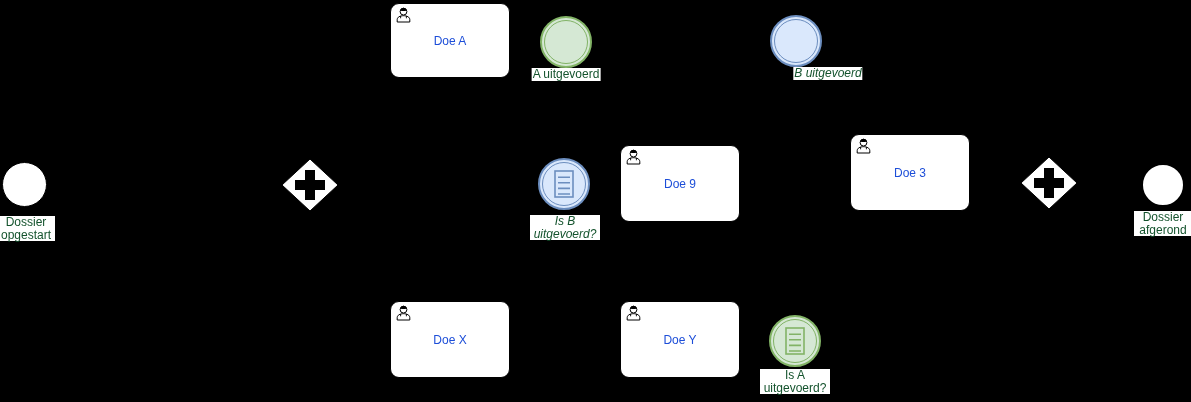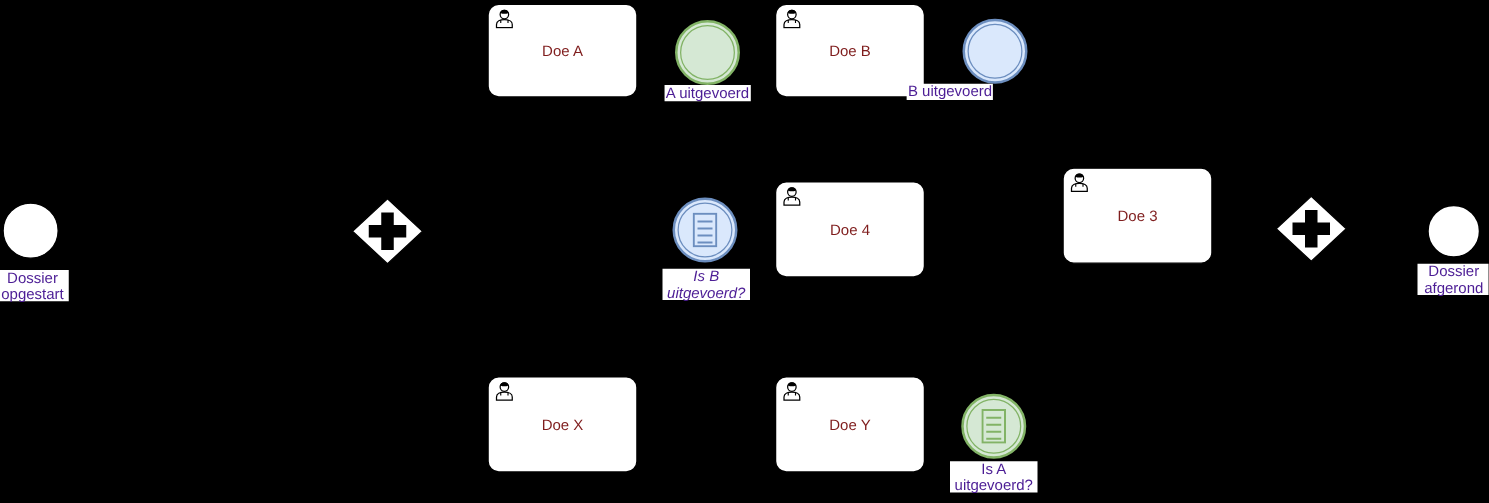--- a/index.html
+++ b/index.html
@@ -7,41 +7,41 @@
     position:relative;width:1191px;height:402px;background:#000;
     font-family:"Liberation Sans",sans-serif;overflow:hidden;
   }
   
   .task{
     position:absolute;width:120px;height:77px;box-sizing:border-box;
     background:#fff;border:1.5px solid #000;border-radius:9px;
     display:flex;align-items:center;justify-content:center;
   }
   .task .user-icon{position:absolute;top:3px;left:4px;width:17px;height:16px;}
-  .task-label{font-size:12px;color:#7f1d1d;text-align:center;}
+  .task-label{font-size:12px;color:#1d4ed8;text-align:center;}
   
   .event-circle{position:absolute;border-radius:50%;background:#fff;box-sizing:border-box;}
   .start-ev{width:45px;height:45px;border:1.5px solid #000;}
   .end-ev{width:46px;height:46px;border:3px solid #000;}
   
   .ievent{
     position:absolute;width:52px;height:52px;border-radius:50%;box-sizing:border-box;
     display:flex;align-items:center;justify-content:center;
   }
   .ievent .ring{position:absolute;inset:2px;border-radius:50%;pointer-events:none;}
   .ev-green{background:#d5e8d4;border:2px solid #82b366;}
   .ev-green .ring{border:1px solid #82b366;}
   .ev-blue{background:#dae8fc;border:2px solid #6c8ebf;}
   .ev-blue .ring{border:1px solid #6c8ebf;}
   
   .gateway{position:absolute;width:58px;height:54px;}
   
   .lbl{
     position:absolute;transform:translateX(-50%);
-    background:#fff;color:#4c1d95;font-size:12px;line-height:12.5px;
+    background:#fff;color:#14532d;font-size:12px;line-height:12.5px;
     text-align:center;padding:0 1px;
   }
   .nowrap{white-space:nowrap;}
 </style>
 </head>
 <body>
 
 <div class="stage">
 
   <div class="event-circle start-ev" style="left:2px;top:162px;"></div>
@@ -68,36 +68,25 @@
       </svg>
     </span>
     <span class="task-label">Doe A</span>
   </div>
 
   <div class="ievent ev-green" style="left:540px;top:16px;">
     <span class="ring"></span>
   </div>
   <div class="lbl nowrap" style="left:566px;top:68px;">A uitgevoerd</div>
 
-  <div class="task" style="left:620px;top:3px;height:75px;">
-    <span class="user-icon">
-      <svg width="17" height="16" viewBox="0 0 17 16">
-        <path d="M2.2 15 v-2.4 c0-2.5 2.9-3.9 6.3-3.9 s6.3 1.4 6.3 3.9 V15 z" fill="#fff" stroke="#000" stroke-width="1"></path>
-        <circle cx="8.5" cy="4.6" r="3.4" fill="#fff" stroke="#000" stroke-width="1"></circle>
-        <path d="M5.2 3.4 a3.4 3.4 0 0 1 6.6 0 a8.5 8.5 0 0 1 -6.6 0 z" fill="#000"></path>
-        <path d="M5.6 9 v2.3 M11.4 9 v2.3" stroke="#000" stroke-width="0.9" fill="none"></path>
-      </svg>
-    </span>
-    <span class="task-label">Doe B</span>
-  </div>
 
   <div class="ievent ev-blue" style="left:770px;top:15px;">
     <span class="ring"></span>
   </div>
-  <div class="lbl nowrap" style="left:760px;top:67px;">B uitgevoerd</div>
+  <div class="lbl nowrap" style="left:828px;top:67px;font-style:italic;">B uitgevoerd</div>
 
 
 
   <div class="ievent ev-blue" style="left:538px;top:158px;">
     <span class="ring"></span>
     <span style="display:flex;">
       <svg width="20" height="28" viewBox="0 0 20 28">
         <rect x="1" y="1" width="18" height="26" fill="none" stroke="#6c8ebf" stroke-width="1.6"></rect>
         <path d="M4 7.2 h12 M4 12.8 h12 M4 18.4 h12 M4 24 h12" stroke="#6c8ebf" stroke-width="1.6" fill="none"></path>
       </svg>
@@ -107,21 +96,21 @@
 
   <div class="task" style="left:620px;top:145px;">
     <span class="user-icon">
       <svg width="17" height="16" viewBox="0 0 17 16">
         <path d="M2.2 15 v-2.4 c0-2.5 2.9-3.9 6.3-3.9 s6.3 1.4 6.3 3.9 V15 z" fill="#fff" stroke="#000" stroke-width="1"></path>
         <circle cx="8.5" cy="4.6" r="3.4" fill="#fff" stroke="#000" stroke-width="1"></circle>
         <path d="M5.2 3.4 a3.4 3.4 0 0 1 6.6 0 a8.5 8.5 0 0 1 -6.6 0 z" fill="#000"></path>
         <path d="M5.6 9 v2.3 M11.4 9 v2.3" stroke="#000" stroke-width="0.9" fill="none"></path>
       </svg>
     </span>
-    <span class="task-label">Doe 4</span>
+    <span class="task-label">Doe 9</span>
   </div>
 
   <div class="task" style="left:850px;top:134px;">
     <span class="user-icon">
       <svg width="17" height="16" viewBox="0 0 17 16">
         <path d="M2.2 15 v-2.4 c0-2.5 2.9-3.9 6.3-3.9 s6.3 1.4 6.3 3.9 V15 z" fill="#fff" stroke="#000" stroke-width="1"></path>
         <circle cx="8.5" cy="4.6" r="3.4" fill="#fff" stroke="#000" stroke-width="1"></circle>
         <path d="M5.2 3.4 a3.4 3.4 0 0 1 6.6 0 a8.5 8.5 0 0 1 -6.6 0 z" fill="#000"></path>
         <path d="M5.6 9 v2.3 M11.4 9 v2.3" stroke="#000" stroke-width="0.9" fill="none"></path>
       </svg>

